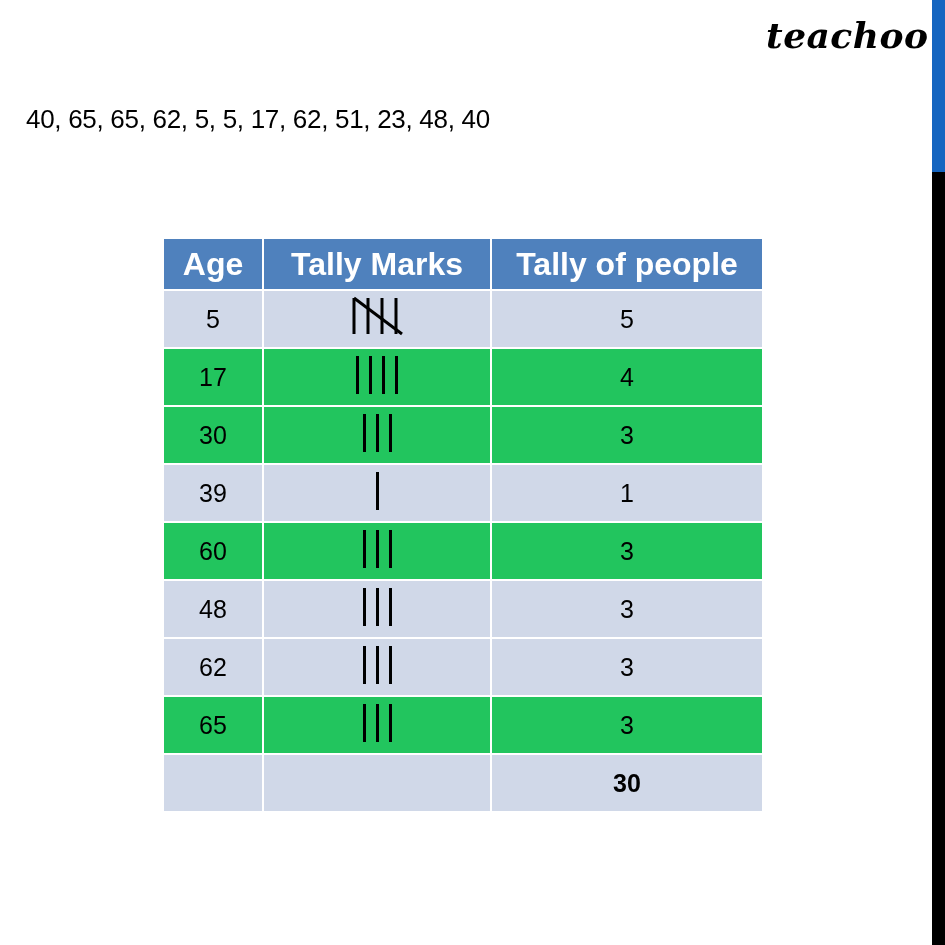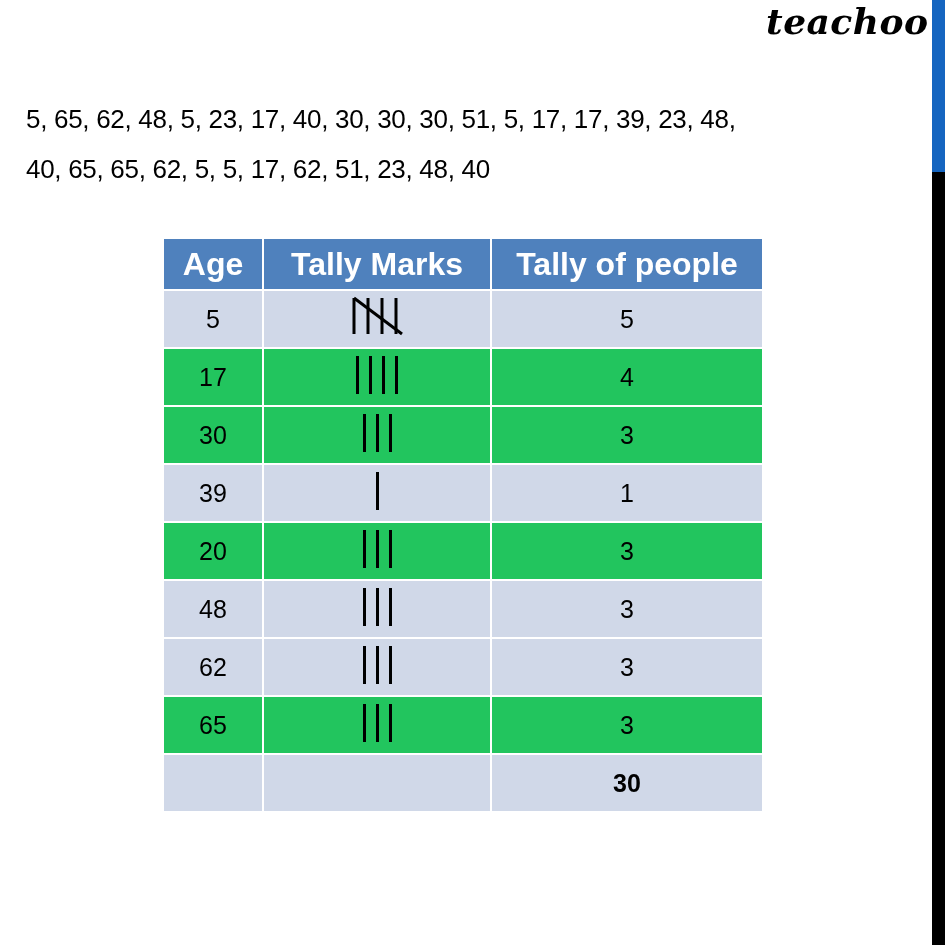--- a/index.html
+++ b/index.html
@@ -3,21 +3,21 @@
 <meta charset="utf-8">
 <style>
   html, body { margin: 0; padding: 0; }
   body {
     width: 945px; height: 945px; position: relative; overflow: hidden;
     background: #ffffff;
     font-family: "Liberation Sans", "DejaVu Sans", sans-serif;
     color: #000;
   }
   .brand {
-    position: absolute; left: 766px; top: 0;
+    position: absolute; left: 766px; top: 14px;
     font-family: "DejaVu Serif", serif; font-style: italic; font-weight: bold;
     font-size: 36px; letter-spacing: 0.5px; color: #000;
   }
   .side-blue { position: absolute; left: 932px; top: 0; width: 13px; height: 172px; background: #1565c0; }
   .side-black { position: absolute; left: 932px; top: 172px; width: 13px; height: 773px; background: #000; }
   .seq {
     position: absolute; left: 26px; top: 94px; width: 880px;
     font-size: 26px; line-height: 50px; letter-spacing: -0.3px;
   }
   table.tally {
@@ -41,21 +41,20 @@
   .bar { width: 3px; height: 38px; background: #000; display: inline-block; }
 </style>
 </head>
 <body>
 
 <div class="brand">teachoo</div>
 <div class="side-blue"></div>
 <div class="side-black"></div>
 
 <div class="seq">
-  <div>5, 65, 62, 48, 5, 23, 17, 40, 30, 30, 30, 51, 5, 17, 17, 39, 23, 48,</div>
   <div>40, 65, 65, 62, 5, 5, 17, 62, 51, 23, 48, 40</div>
 </div>
 
 <table class="tally">
   <thead>
     <tr>
       <th class="c1">Age</th>
       <th class="c2">Tally Marks</th>
       <th class="c3">Tally of people</th>
     </tr>
@@ -96,21 +95,21 @@
         <td class="num">3</td>
       </tr>
       <tr class="odd">
         <td class="age">39</td>
         <td><span class="marks">
             <span class="bar"></span>
           </span></td>
         <td class="num">1</td>
       </tr>
       <tr class="even">
-        <td class="age">20</td>
+        <td class="age">60</td>
         <td><span class="marks">
             <span class="bar"></span>
             <span class="bar"></span>
             <span class="bar"></span>
           </span></td>
         <td class="num">3</td>
       </tr>
       <tr class="odd">
         <td class="age">48</td>
         <td><span class="marks">

